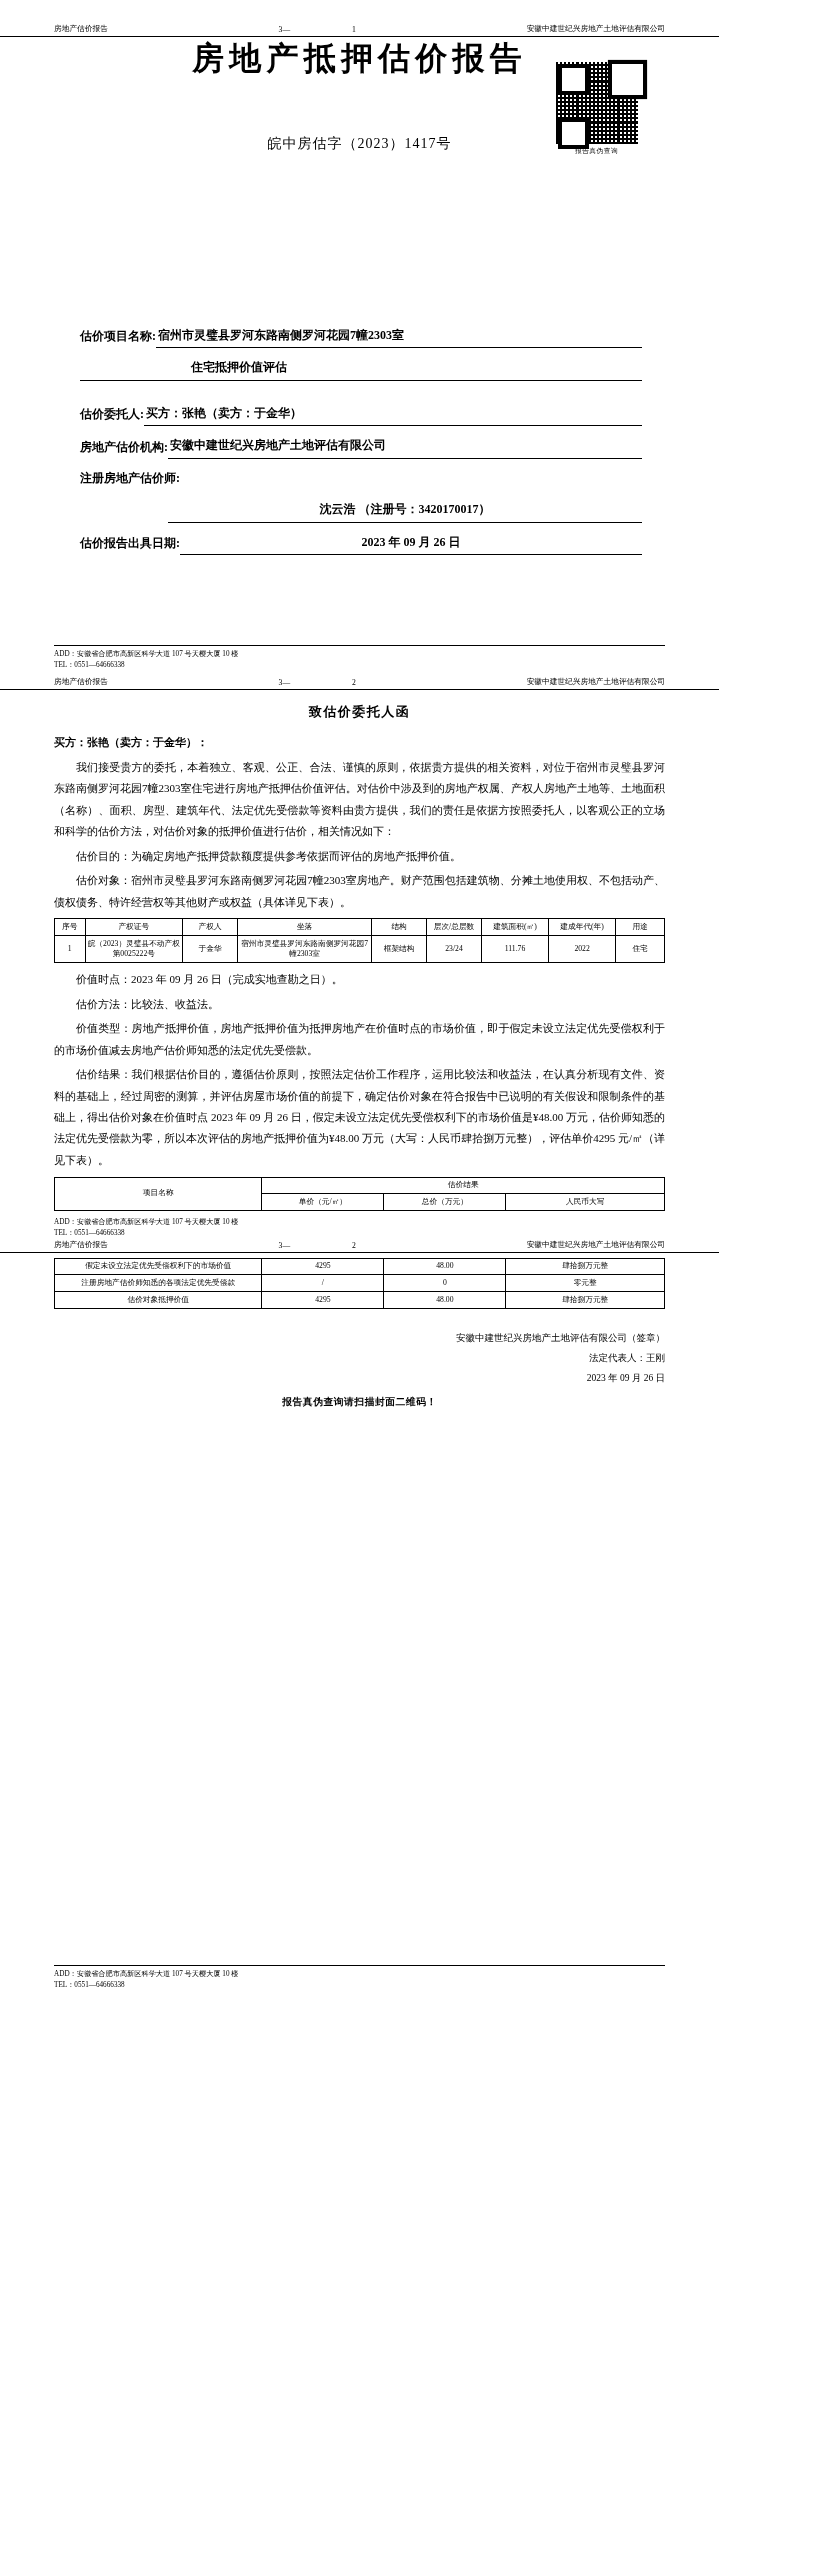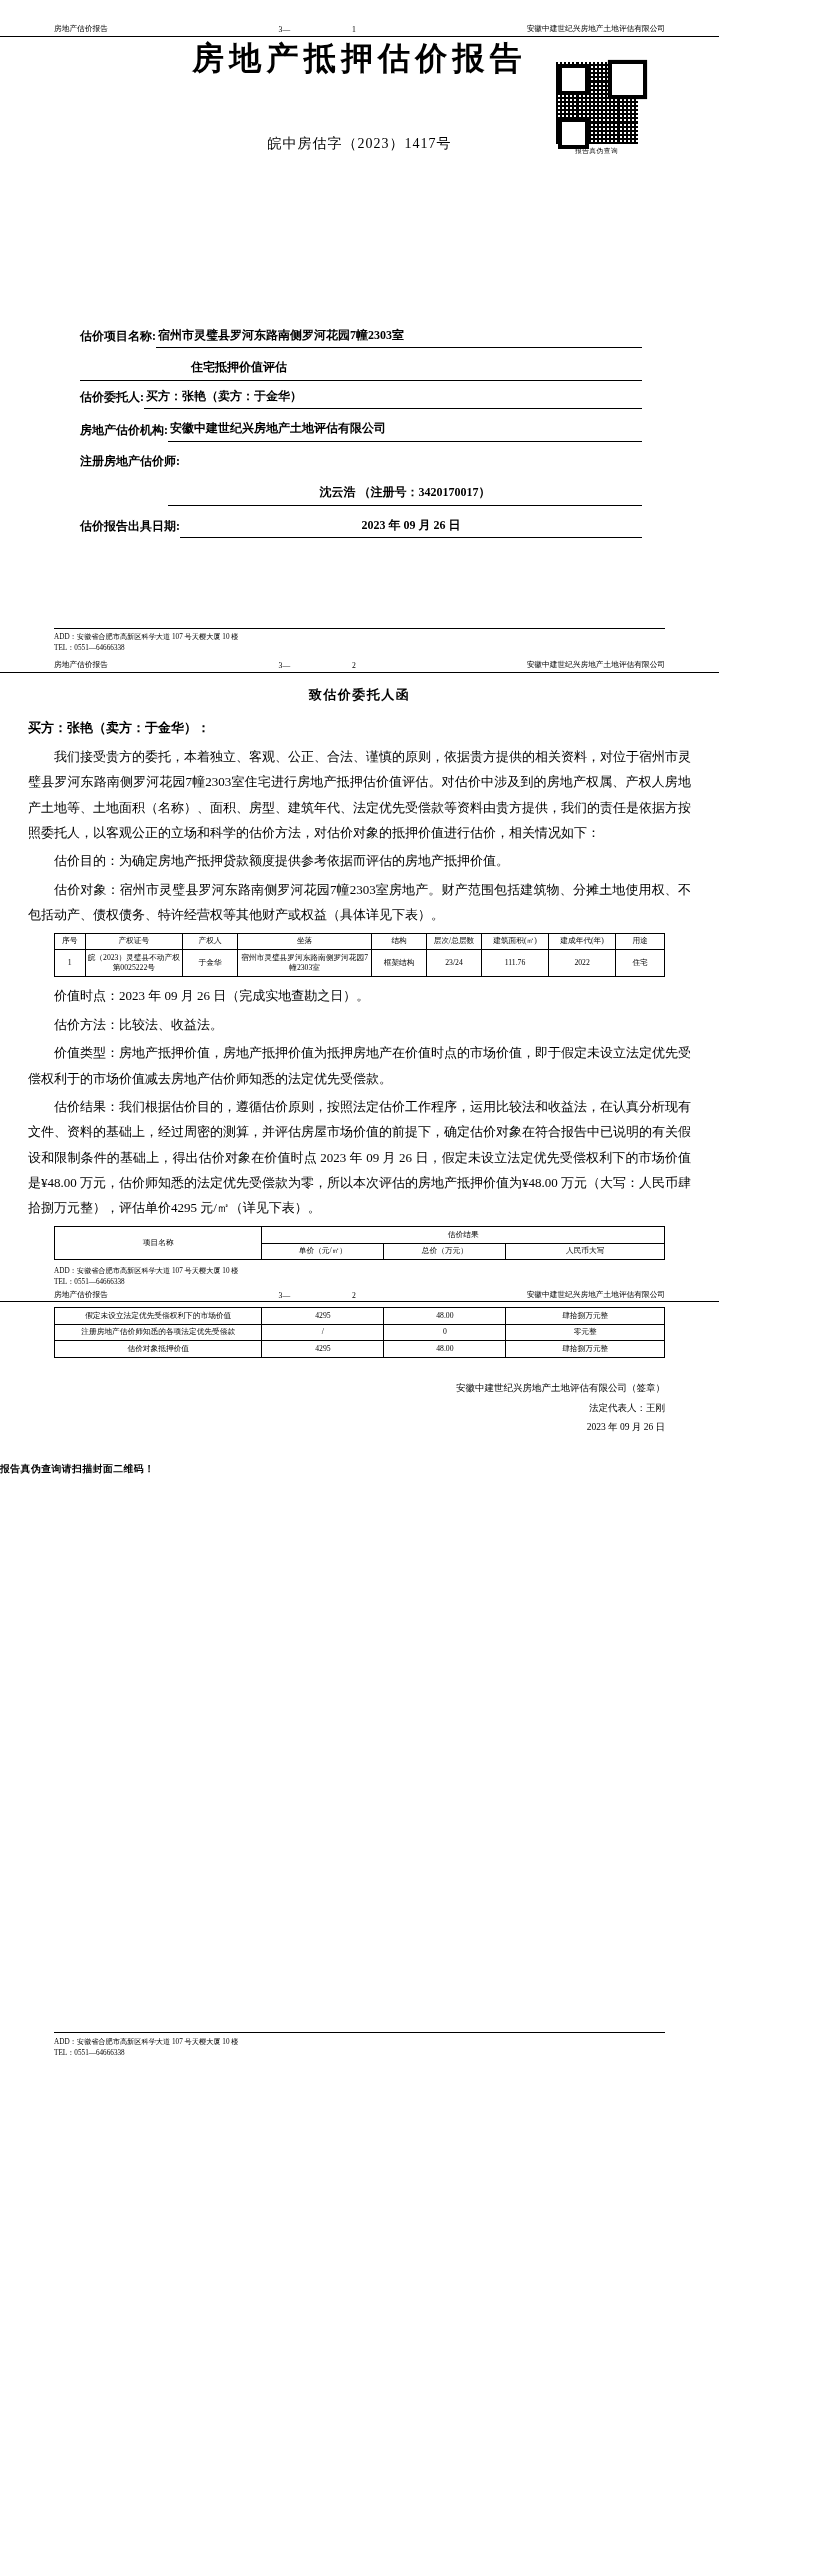--- a/index.html
+++ b/index.html
@@ -93,22 +93,22 @@
   .foot-line{border-top:0.8px solid #000;margin-bottom:3.1px;}
   
   .sec-title{
     text-align:center;
     font-size:13px;
     font-weight:bold;
     letter-spacing:1.5px;
     margin:13.4px 0 11.3px 0;
   }
   .body-text{
-    padding:0 28px;
-    font-size:13px;
+    padding:0 54px;
+    font-size:11px;
     line-height:1.95;
     text-align:justify;
     box-sizing:border-box;
   }
   .p{margin:0 0 3.1px 0;text-indent:2em;}
   .p.noind{text-indent:0;}
   .b{font-weight:bold;}
   
   table.t{
     border-collapse:collapse;
@@ -127,24 +127,25 @@
   .tbl-wrap{padding:0 54px;box-sizing:border-box;}
   .sign-block{
     padding:0 54px;
     box-sizing:border-box;
     text-align:right;
     font-size:9.5px;
     line-height:2.1;
     margin-top:20.6px;
   }
   .sign-center{
+    text-align:center;
     font-size:9.8px;
     font-weight:bold;
     letter-spacing:0.5px;
-    margin-top:25px;
+    margin-top:7px;
   }
   .spacer-lg{height:556px;}
 </style>
 </head>
 <body>
 
 <div class="page">
 
   <div class="sheet">
 
@@ -170,21 +171,21 @@
     <div class="cover-fields">
 
       <div class="cf-row">
         <span class="cf-label">估价项目名称:</span>
         <span class="cf-val">宿州市灵璧县罗河东路南侧罗河花园7幢2303室</span>
       </div>
       <div style="padding-left:0;">
         <span class="cf-val" style="display:inline-block;width:100%;box-sizing:border-box;padding-left:111px;font-weight:bold;">住宅抵押价值评估</span>
       </div>
 
-      <div class="cf-row" style="margin-top:3px;">
+      <div class="cf-row" style="margin-top:20px;">
         <span class="cf-label">估价委托人:</span>
         <span class="cf-val">买方：张艳（卖方：于金华）</span>
       </div>
 
       <div class="cf-row">
         <span class="cf-label">房地产估价机构:</span>
         <span class="cf-val">安徽中建世纪兴房地产土地评估有限公司</span>
       </div>
 
       <div class="cf-row">

